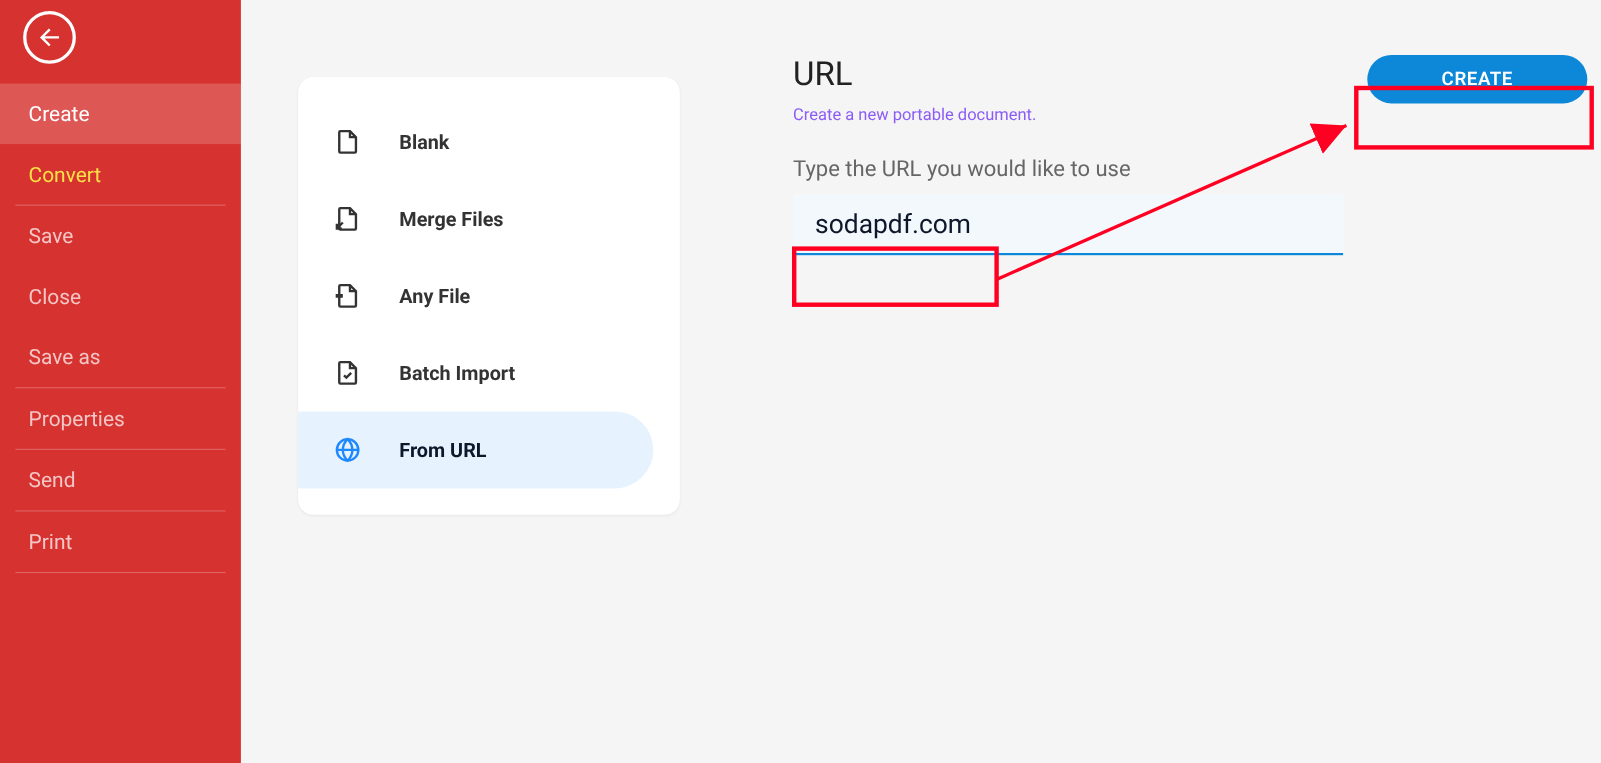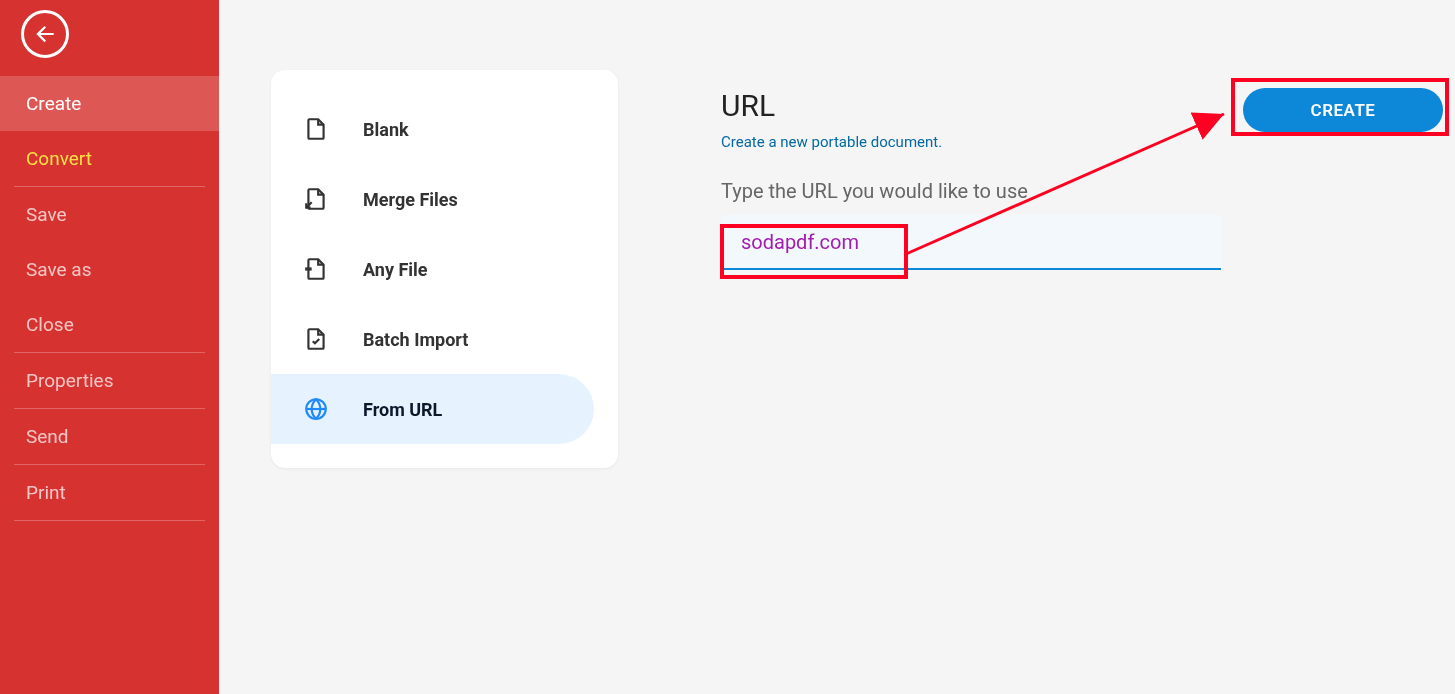--- a/index.html
+++ b/index.html
@@ -35,32 +35,32 @@
     .opt {
       display:flex; align-items:center; height:70px;
       padding-left:32px; cursor:pointer; font-size:18px; color:#333;
       border-radius:0 35px 35px 0; margin-right:24px;font-weight:bold;
     }
     .opt.selected { background:#e6f3ff; color:#0f172a; }
     .opt.selected svg { color:#1e88ff; }
     .opt svg { width:26px; height:26px; margin-right:34px; color:#333; flex-shrink:0; fill:none; stroke:currentColor; stroke-width:2; }
 
     
-    .main { flex:1; padding:88px 12px 0 103px; position:relative; }
+    .main { flex:1; padding:50px 12px 0 103px; position:relative; }
     .title-row { display:flex; align-items:flex-start; justify-content:space-between; }
     .title-block h1 { font-size:30px; font-weight:400; color:#222; margin-bottom:10px; }
-    .title-block p.sub { font-size:15px; color:#0369a1; margin-bottom:28px; }
+    .title-block p.sub { font-size:15px; color:#8b5cf6; margin-bottom:28px; }
     .create-btn {
       background:#0d87d8; color:#fff; font-size:17px; font-weight:600; letter-spacing:.5px;
       border:none; border-radius:22px; width:200px; height:44px; cursor:pointer;
     }
     .prompt { font-size:20px; color:#666; margin-bottom:12px; }
     .url-field {
       width:500px; height:55px; background:#f3f8fd; border:none;
-      border-bottom:2px solid #0d87d8; padding:0 20px; font-size:20px; color:#a21caf;
+      border-bottom:2px solid #0d87d8; padding:0 20px; font-size:24px; color:#0f172a;
       outline:none;
     }
 
     
     .hl-create-btn {
       position:absolute; right:6px; top:78px; width:218px; height:58px;
       border:4px solid #ff0022; pointer-events:none;
     }
     .hl-url-field {
       position:absolute; left:720px; top:224px; width:188px; height:55px;
@@ -75,22 +75,22 @@
   <div class="back-btn">
     <svg viewBox="0 0 24 24">
       <path d="M20 11H7.83l5.09-5.09L11.5 4.5 4 12l7.5 7.5 1.42-1.41L7.83 13H20z"></path>
     </svg>
   </div>
 
   <div class="side-item active bright"><span>Create</span></div>
   <div class="side-item bright"><span>Convert</span></div>
   <div class="side-divider"></div>
   <div class="side-item"><span>Save</span></div>
+  <div class="side-item"><span>Close</span></div>
   <div class="side-item"><span>Save as</span></div>
-  <div class="side-item"><span>Close</span></div>
   <div class="side-divider"></div>
   <div class="side-item"><span>Properties</span></div>
   <div class="side-divider"></div>
   <div class="side-item"><span>Send</span></div>
   <div class="side-divider"></div>
   <div class="side-item"><span>Print</span></div>
   <div class="side-divider"></div>
 </div>
 
 <div class="options-card">

